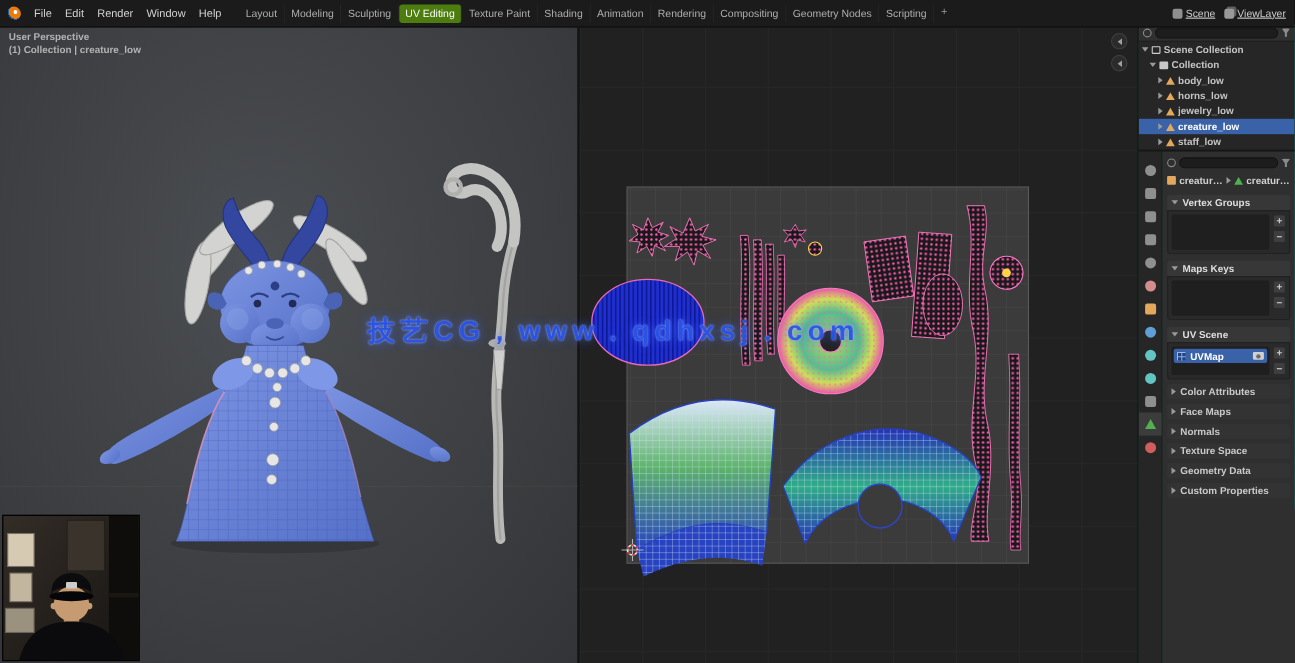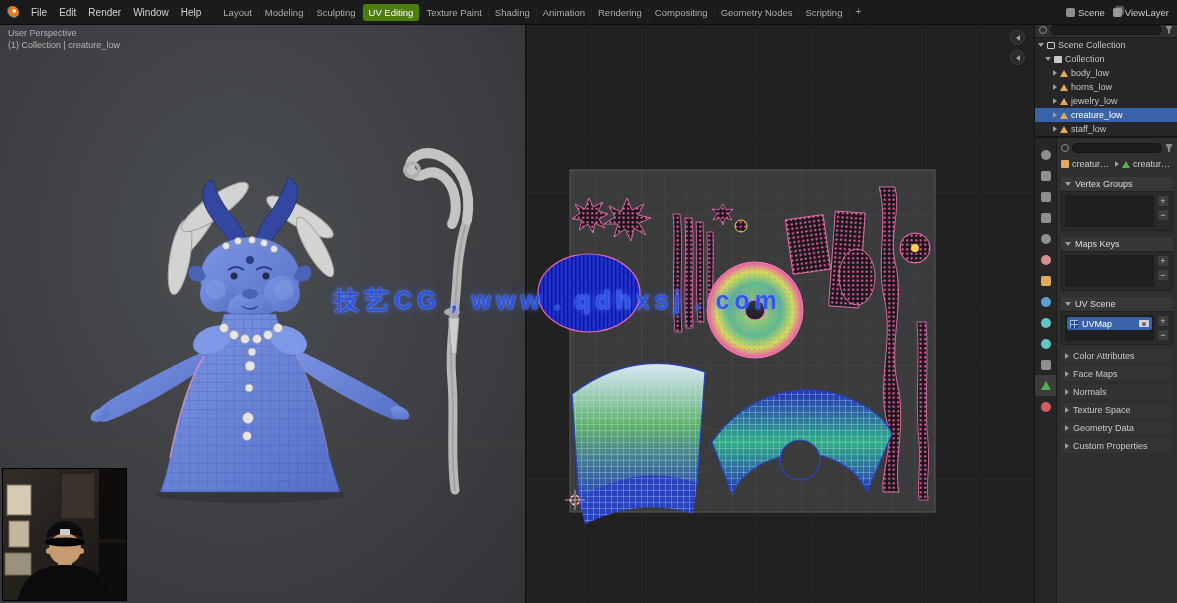--- a/index.html
+++ b/index.html
@@ -10,41 +10,41 @@
   .topbar { position:absolute; left:0; top:0; width:1177px; height:22px; background:#1b1b1b;
             border-bottom:1px solid #0e0e0e; display:flex; align-items:center; padding:12px 6px; z-index:8; }
   .blender-logo { width:13px; height:13px; margin-right:6px; border-radius:50%;
             background: radial-gradient(circle at 62% 38%, #ffffff 0 1.5px, #e87d0d 2px 6px, #1b63a8 6px 7px, transparent 7px); }
   .menu-item { font-size:10px; color:#d2d2d2; padding:3px 6px; border-radius:3px; cursor:default; }
   .tabs { display:flex; margin-left:10px; align-items:flex-start; }
   .tab { font-size:9.5px; color:#aeaeae; padding:3px 6px; border-right:1px solid #242424; white-space:nowrap; }
   .tab.active { background:#4d7c0f; color:#ffffff; border-radius:3px; }
   .tab-add { font-size:10px; color:#9a9a9a; padding:2px 6px; }
   .topbar-right { margin-left:auto; display:flex; align-items:center; gap:8px; padding-right:2px; }
-  .chip { display:flex; align-items:center; gap:3px; font-size:9.5px; color:#cccccc; white-space:nowrap; }
+  .chip { display:flex; align-items:center; gap:3px; font-size:9.5px; color:#cccccc; white-space:nowrap;text-decoration:underline; }
   .chip-icon { width:9px; height:9px; background:#8f8f8f; border-radius:2px; }
   .chip-icon.layers { background:#9a9a9a; box-shadow:2px -2px 0 #5e5e5e; }
 
   
   .main { position:absolute; top:22px; left:0; width:1177px; height:581px; display:flex; }
 
   .vp3d { width:527px; height:581px; position:relative; overflow:hidden; border-right:2px solid #141414;
-          background: radial-gradient(ellipse at 45% 38%, #4b4e52 0%, #3c3e41 62%, #323437 100%); }
+          background: radial-gradient(ellipse at 45% 38%, #4b4e52 0%, #3c3e41 62%, #323437 100%); font-weight: bold; }
   .vp-overlay { position:absolute; left:8px; top:5px; font-size:9px; line-height:12px; color:#dedede; opacity:.72; z-index:3; }
 
   .uvedit { width:508px; height:581px; position:relative; overflow:hidden; border-right:1px solid #141414;
             background-color:#212121;
             background-image:linear-gradient(#272727 1px, transparent 1px), linear-gradient(90deg,#272727 1px, transparent 1px);
             background-size:57px 57px; }
   .float-btn { position:absolute; width:15px; height:15px; border-radius:50%; background:#2b2b2b;
                border:1px solid #404040; z-index:3; display:flex; align-items:center; justify-content:center; }
   .float-btn .chr-l { width:0; height:0; border-top:3px solid transparent; border-bottom:3px solid transparent; border-right:4px solid #a0a0a0; }
 
   
-  .rightcol { width:142px; height:581px; display:flex; flex-direction:column; background:#14b8a6; }
+  .rightcol { width:142px; height:581px; display:flex; flex-direction:column; background:#14b8a6;font-weight:bold; }
 
   .outliner { height:116px; background:#262626; border-bottom:2px solid #171717; font-size:9px; overflow:hidden; }
   .ol-header { height:16px; background:#303030; display:flex; align-items:center; gap:3px; padding:0 4px; border-bottom:1px solid #1d1d1d; }
   .mini-ico { width:8px; height:8px; background:#8a8a8a; border-radius:2px; flex:none; }
   .mini-ico.funnel { clip-path:polygon(0 0,100% 0,62% 55%,62% 100%,38% 100%,38% 55%); }
   .mini-ico.lens { border-radius:50%; background:transparent; border:1.5px solid #8a8a8a; }
   .ol-search { flex:1; height:10px; background:#1d1d1d; border:1px solid #151515; border-radius:6px; }
   .ol-row { height:14px; display:flex; align-items:center; gap:3px; color:#c4c4c4; }
   .ol-row.sel { background:#3a62a8; color:#ffffff; }
   .chr { width:0; height:0; border-top:3px solid transparent; border-bottom:3px solid transparent; border-left:4px solid #9a9a9a; flex:none; }

